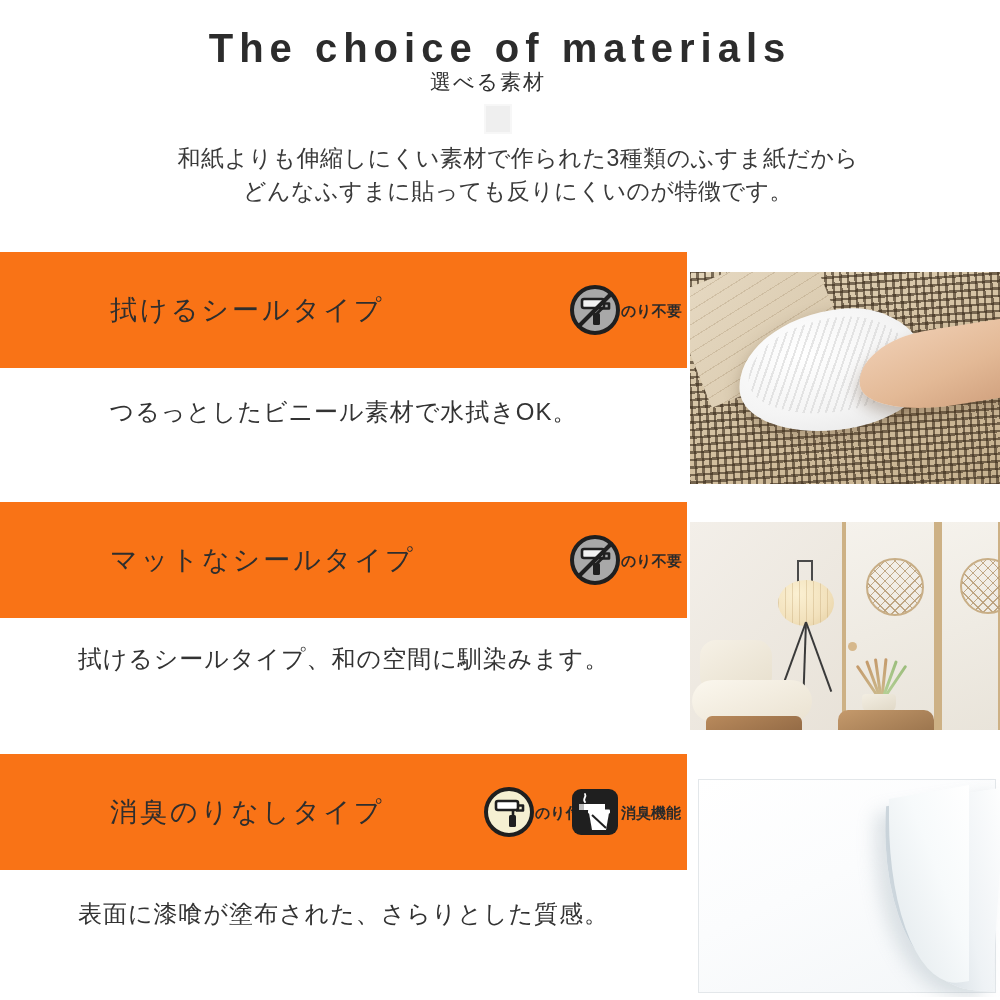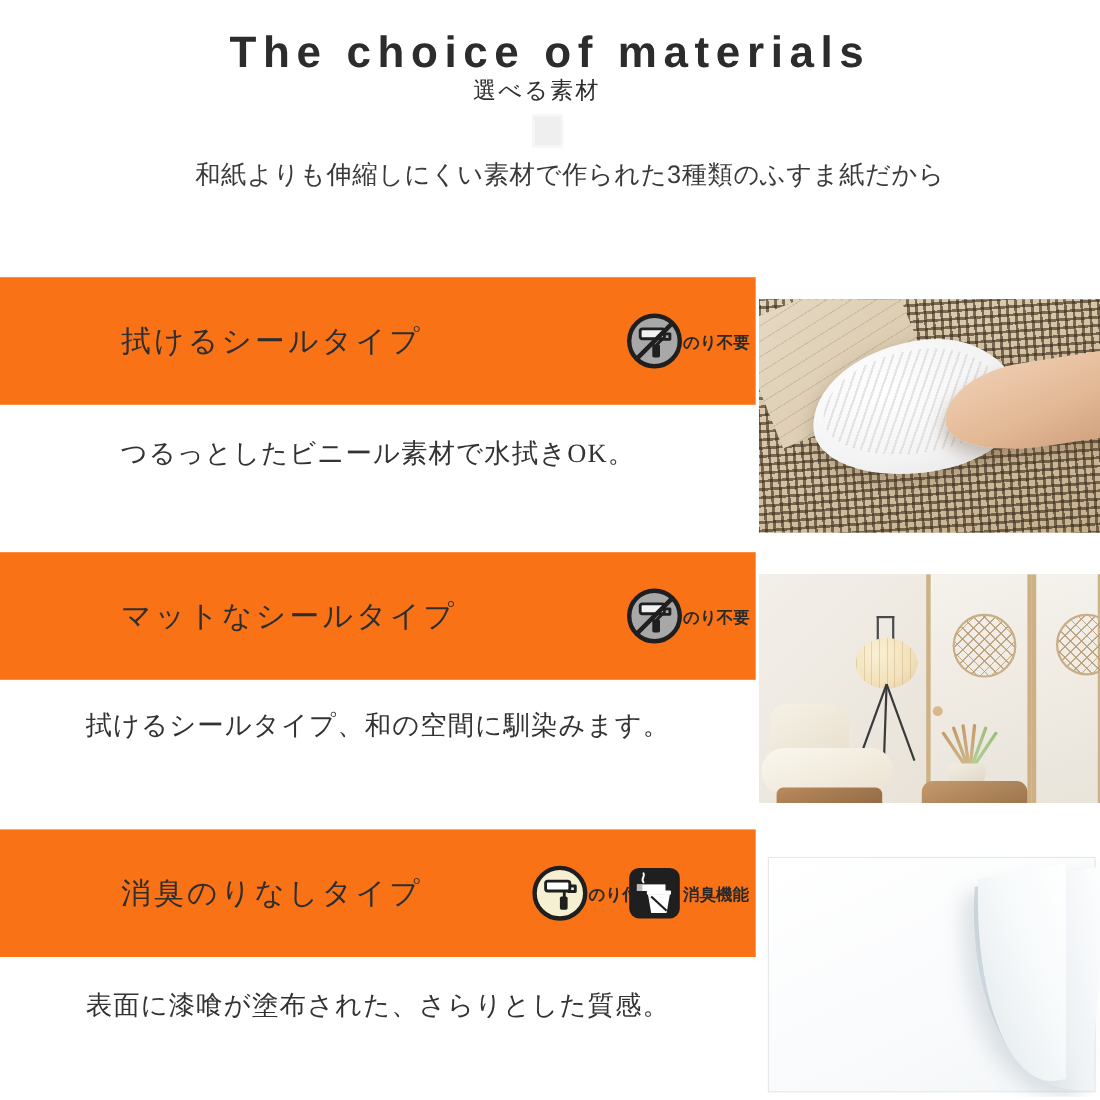--- a/index.html
+++ b/index.html
@@ -64,21 +64,20 @@
     margin-top:3px; font-size:15px; font-weight:700;
     letter-spacing:0px; color:#2a2a2a; white-space:nowrap;
   }
   .badge-glyph { width:52px; height:52px; position:relative; }
 
   .desc {
     position:absolute; left:0; width:687px;
     text-align:center;
     font-size:24px; letter-spacing:1px; color:#333;
     white-space:nowrap;
-    font-family:Liberation Serif, serif;
   }
 
   
   .photo {
     position:absolute; left:690px; width:310px;
     overflow:hidden;
   }
 
   
   .p1 { background:#cdbda4; }
@@ -222,20 +221,21 @@
 <body>
 
 <div class="page">
 
   <div class="header">
     <div class="title-en">The choice of materials</div>
     <div class="title-ja">選べる素材</div>
     <div class="deco-square"></div>
     <div class="lead">
       <div>和紙よりも伸縮しにくい素材で作られた3種類のふすま紙だから</div>
+      <div>どんなふすまに貼っても反りにくいのが特徴です。</div>
     </div>
   </div>
 
   <div class="section" style="top:0">
     <div class="band" style="top:252px">
       <div class="band-inner">
         <div class="band-title">拭けるシールタイプ</div>
         <div class="badges">
           <div class="badge">
             <div class="badge-glyph">

